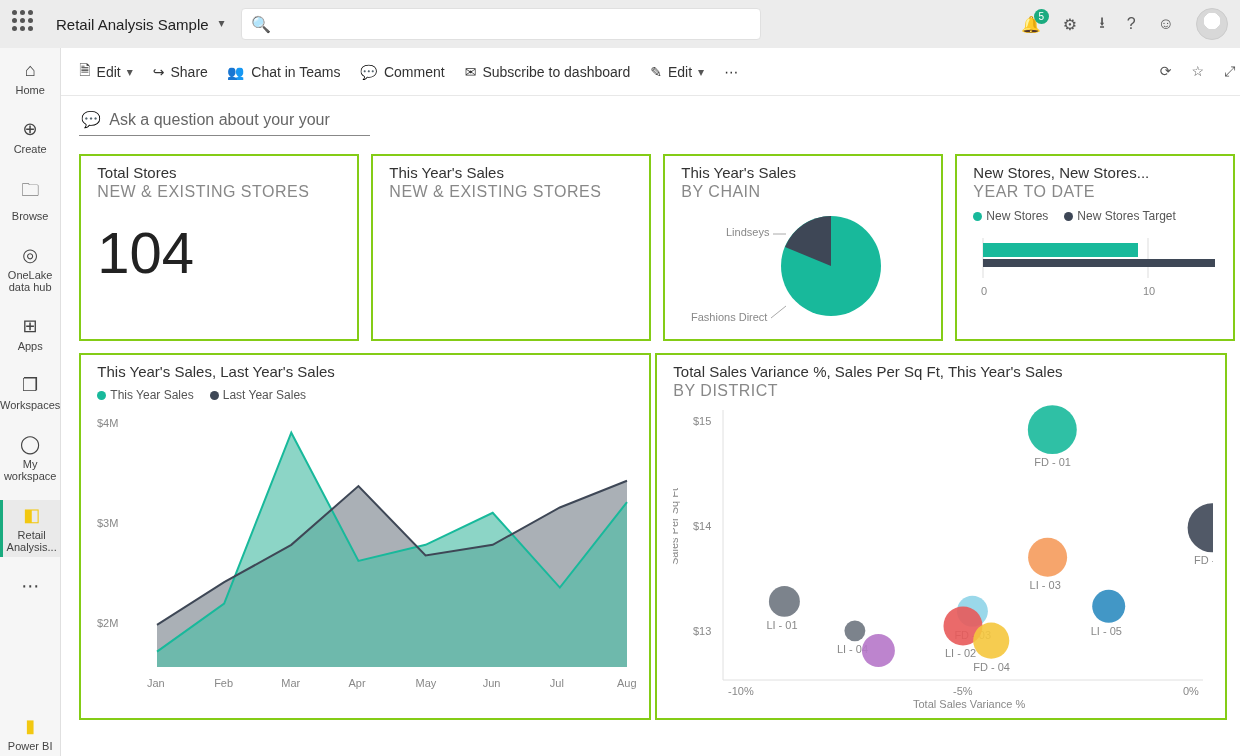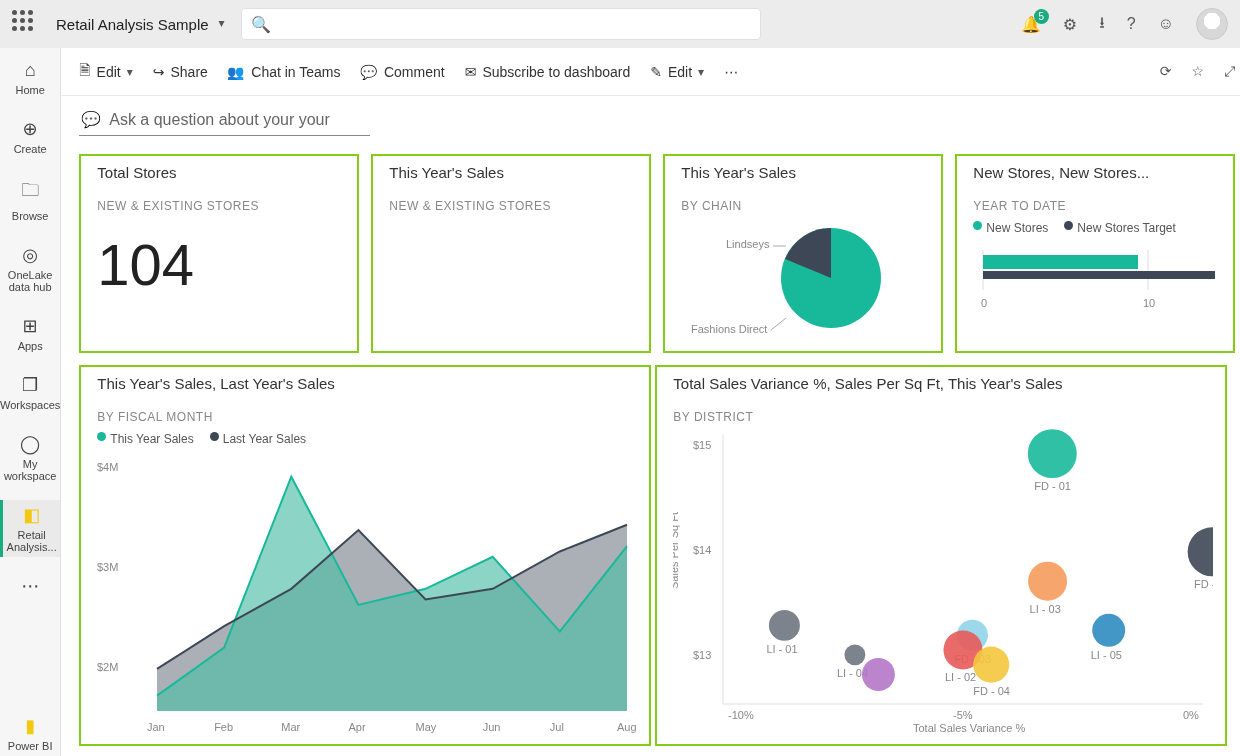--- a/index.html
+++ b/index.html
@@ -24,25 +24,25 @@
 .main{flex:1;display:flex;flex-direction:column;background:#fff}
 .toolbar{height:48px;border-bottom:1px solid #e8e8e8;display:flex;align-items:center;gap:20px;padding:0 18px;font-size:14px;color:#333}
 .tb-item{display:flex;align-items:center;gap:6px;cursor:pointer}
 .tb-right{margin-left:auto;display:flex;gap:20px;color:#555}
 .qna{padding:12px 18px 6px}
 .qna-box{display:inline-flex;align-items:center;gap:8px;color:#666;border-bottom:1px solid #888;padding:2px 40px 6px 2px;font-size:16px}
 .dash{flex:1;padding:12px 18px;overflow:auto}
 .grid1{display:grid;grid-template-columns:280px 280px 280px 280px;gap:12px}
 .tile{background:#fff;border:2px solid #84cc16;padding:8px 16px}
 .tile h3{font-size:15px;font-weight:400;color:#333}
-.tile .sub{font-size:12px;color:#888;letter-spacing:.5px;margin-top:18px}
+.tile .sub{font-size:16px;color:#888;letter-spacing:.5px;margin-top:2px}
 .big{font-size:58px;font-weight:300;text-align:left;margin-top:18px;color:#222}
 .grid2{display:grid;grid-template-columns:572px 572px;gap:4px;margin-top:12px}
 .legend{display:flex;gap:16px;font-size:12px;color:#555;margin-top:8px}
-.legend span{display:flex;align-items:flex-start;gap:4px}
+.legend span{display:flex;align-items:center;gap:4px}
 .ldot{width:9px;height:9px;border-radius:50%}
 .teal{background:#18b99b}
 .dark{background:#3e4756}
 svg{display:block}
 .axis{font-size:11px;fill:#888}
 </style>
 </head>
 <body>
 
 <div class="topbar">
@@ -208,21 +208,20 @@
             <rect x="10" y="36" width="232" height="8" fill="#3e4756"></rect>
             <text x="8" y="72" class="axis">0</text>
             <text x="170" y="72" class="axis">10</text>
           </svg>
         </div>
       </div>
 
       <div class="grid2">
         <div class="tile">
           <h3>This Year's Sales, Last Year's Sales</h3>
-          <div class="sub">BY FISCAL MONTH</div>
           <div class="legend">
             <span>
                 <i class="ldot teal"></i>
                 <span>This Year Sales</span>
               </span>
             <span>
                 <i class="ldot dark"></i>
                 <span>Last Year Sales</span>
               </span>
           </div>

